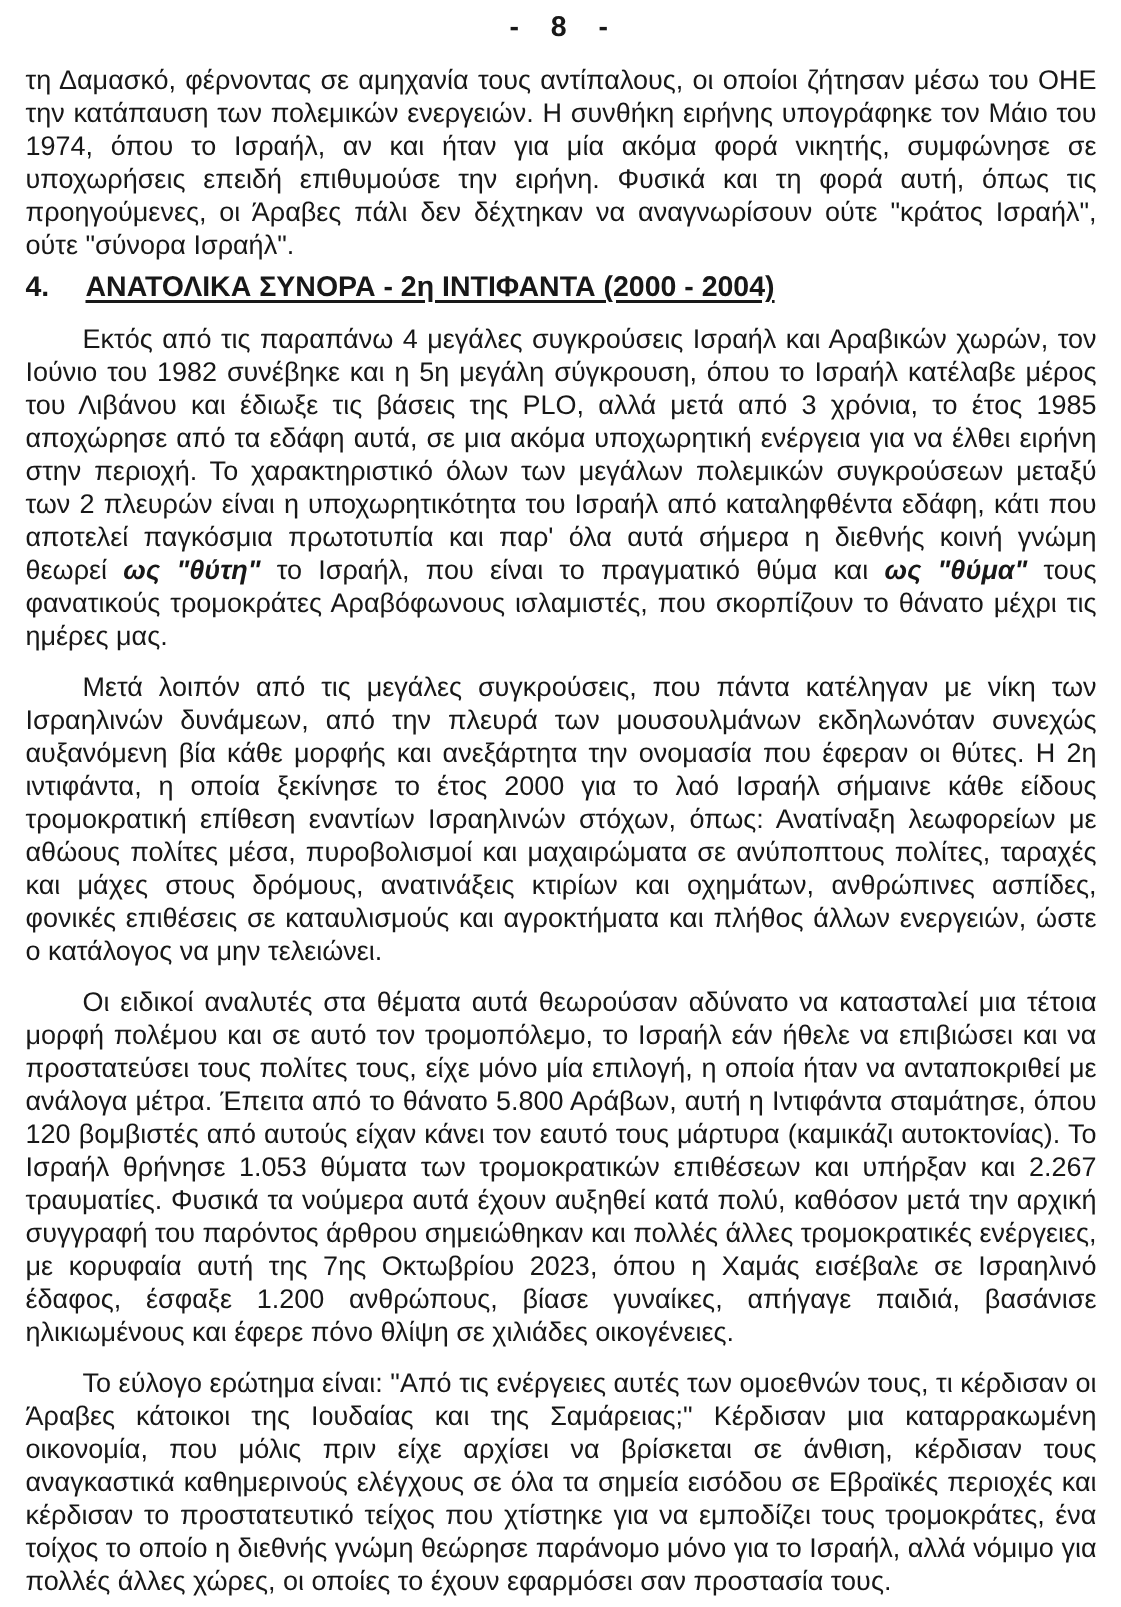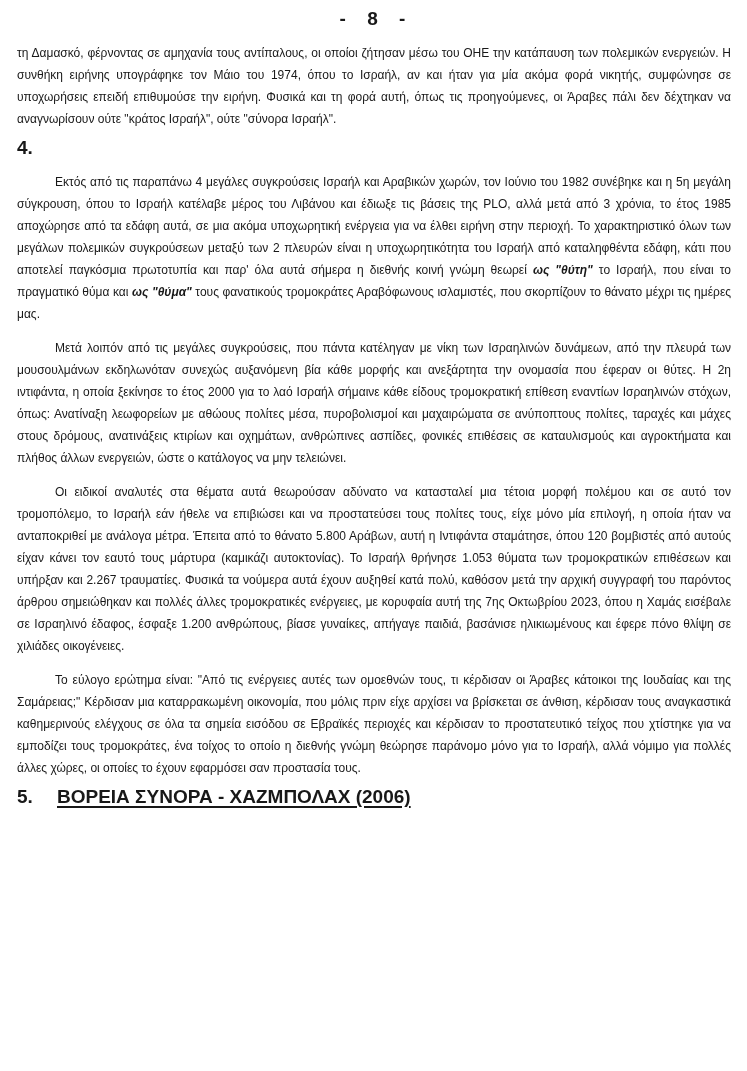--- a/index.html
+++ b/index.html
@@ -24,21 +24,21 @@
   }
   .page-number {
     text-align: center;
     font-weight: bold;
     font-size: 19px;
     letter-spacing: 3px;
     word-spacing: 10px;
     margin: 2px 0 11px 0;
   }
   p.body {
-    font-size: 12px;
+    font-size: 18px;
     line-height: 22px;
     text-align: justify;
     text-indent: 38px;
     margin: 12px 0 5px 0;
   }
   p.body.no-indent {
     text-indent: 0;
   }
   .heading {
     display: flex;
@@ -63,20 +63,21 @@
 <body>
 
 <div class="page">
 
   <div class="page-number">- 8 -</div>
 
   <p class="body no-indent"><span>τη Δαμασκό, φέρνοντας σε αμηχανία τους αντίπαλους, οι οποίοι ζήτησαν μέσω του ΟΗΕ την κατάπαυση των πολεμικών ενεργειών. Η συνθήκη ειρήνης υπογράφηκε τον Μάιο του 1974, όπου το Ισραήλ, αν και ήταν για μία ακόμα φορά νικητής, συμφώνησε σε υποχωρήσεις επειδή επιθυμούσε την ειρήνη. Φυσικά και τη φορά αυτή, όπως τις προηγούμενες, οι Άραβες πάλι δεν δέχτηκαν να αναγνωρίσουν ούτε "κράτος Ισραήλ", ούτε "σύνορα Ισραήλ".</span></p>
 
   <div class="heading">
     <span class="num">4.</span>
+    <span class="title">ΑΝΑΤΟΛΙΚΑ ΣΥΝΟΡΑ - 2η ΙΝΤΙΦΑΝΤΑ (2000 - 2004)</span>
   </div>
 
   <p class="body"><span>Εκτός από τις παραπάνω 4 μεγάλες συγκρούσεις Ισραήλ και Αραβικών χωρών, τον Ιούνιο του 1982 συνέβηκε και η </span><span class="b">5η μεγάλη σύγκρουση</span><span>, όπου το Ισραήλ κατέλαβε μέρος του Λιβάνου και έδιωξε τις βάσεις της PLO, αλλά μετά από 3 χρόνια, το έτος 1985 αποχώρησε από τα εδάφη αυτά, σε μια ακόμα υποχωρητική ενέργεια για να έλθει ειρήνη στην περιοχή. Το χαρακτηριστικό όλων των μεγάλων πολεμικών συγκρούσεων μεταξύ των 2 πλευρών είναι η υποχωρητικότητα του Ισραήλ από καταληφθέντα εδάφη, κάτι που αποτελεί παγκόσμια πρωτοτυπία και παρ' όλα αυτά σήμερα η διεθνής κοινή γνώμη θεωρεί </span><span class="bi">ως "θύτη"</span><span> το Ισραήλ, που είναι το πραγματικό θύμα και </span><span class="bi">ως "θύμα"</span><span> τους φανατικούς τρομοκράτες Αραβόφωνους ισλαμιστές, που σκορπίζουν το θάνατο μέχρι τις ημέρες μας.</span></p>
 
   <p class="body"><span>Μετά λοιπόν από τις μεγάλες συγκρούσεις, που πάντα κατέληγαν με νίκη των Ισραηλινών δυνάμεων, από την πλευρά των μουσουλμάνων εκδηλωνόταν συνεχώς αυξανόμενη βία κάθε μορφής και ανεξάρτητα την ονομασία που έφεραν οι θύτες. Η </span><span class="b">2η ιντιφάντα,</span><span> η οποία ξεκίνησε το έτος 2000 για το λαό Ισραήλ σήμαινε κάθε είδους τρομοκρατική επίθεση εναντίων Ισραηλινών στόχων, όπως: Ανατίναξη λεωφορείων με αθώους πολίτες μέσα, πυροβολισμοί και μαχαιρώματα σε ανύποπτους πολίτες, ταραχές και μάχες στους δρόμους, ανατινάξεις κτιρίων και οχημάτων, ανθρώπινες ασπίδες, φονικές επιθέσεις σε καταυλισμούς και αγροκτήματα και πλήθος άλλων ενεργειών, ώστε ο κατάλογος να μην τελειώνει.</span></p>
 
   <p class="body"><span>Οι ειδικοί αναλυτές στα θέματα αυτά θεωρούσαν αδύνατο να κατασταλεί μια τέτοια μορφή πολέμου και σε αυτό τον τρομοπόλεμο, το Ισραήλ εάν ήθελε να επιβιώσει και να προστατεύσει τους πολίτες τους, </span><span class="b">είχε μόνο μία επιλογή</span><span>, η οποία ήταν να ανταποκριθεί με ανάλογα μέτρα. Έπειτα από το θάνατο 5.800 Αράβων, αυτή η Ιντιφάντα σταμάτησε, όπου 120 βομβιστές από αυτούς είχαν κάνει τον εαυτό τους μάρτυρα (καμικάζι αυτοκτονίας). Το Ισραήλ θρήνησε 1.053 θύματα των τρομοκρατικών επιθέσεων και υπήρξαν και 2.267 τραυματίες. Φυσικά τα νούμερα αυτά έχουν αυξηθεί κατά πολύ, καθόσον μετά την αρχική συγγραφή του παρόντος άρθρου σημειώθηκαν και πολλές άλλες τρομοκρατικές ενέργειες, με κορυφαία αυτή της 7ης Οκτωβρίου 2023, όπου η Χαμάς εισέβαλε σε Ισραηλινό έδαφος, έσφαξε 1.200 ανθρώπους, βίασε γυναίκες, απήγαγε παιδιά, βασάνισε ηλικιωμένους και έφερε πόνο θλίψη σε χιλιάδες οικογένειες.</span></p>
 
   <p class="body"><span>Το εύλογο ερώτημα είναι: "Από τις ενέργειες αυτές των ομοεθνών τους, τι κέρδισαν οι Άραβες κάτοικοι της Ιουδαίας και της Σαμάρειας;" </span><span class="b">Κέρδισαν</span><span> μια καταρρακωμένη οικονομία, που μόλις πριν είχε αρχίσει να βρίσκεται σε άνθιση, </span><span class="b">κέρδισαν</span><span> τους αναγκαστικά καθημερινούς ελέγχους σε όλα τα σημεία εισόδου σε Εβραϊκές περιοχές και </span><span class="b">κέρδισαν</span><span> το προστατευτικό τείχος που χτίστηκε για να εμποδίζει τους τρομοκράτες, ένα τοίχος το οποίο η διεθνής γνώμη θεώρησε παράνομο μόνο για το Ισραήλ, αλλά νόμιμο για πολλές άλλες χώρες, οι οποίες το έχουν εφαρμόσει σαν προστασία τους.</span></p>
 

